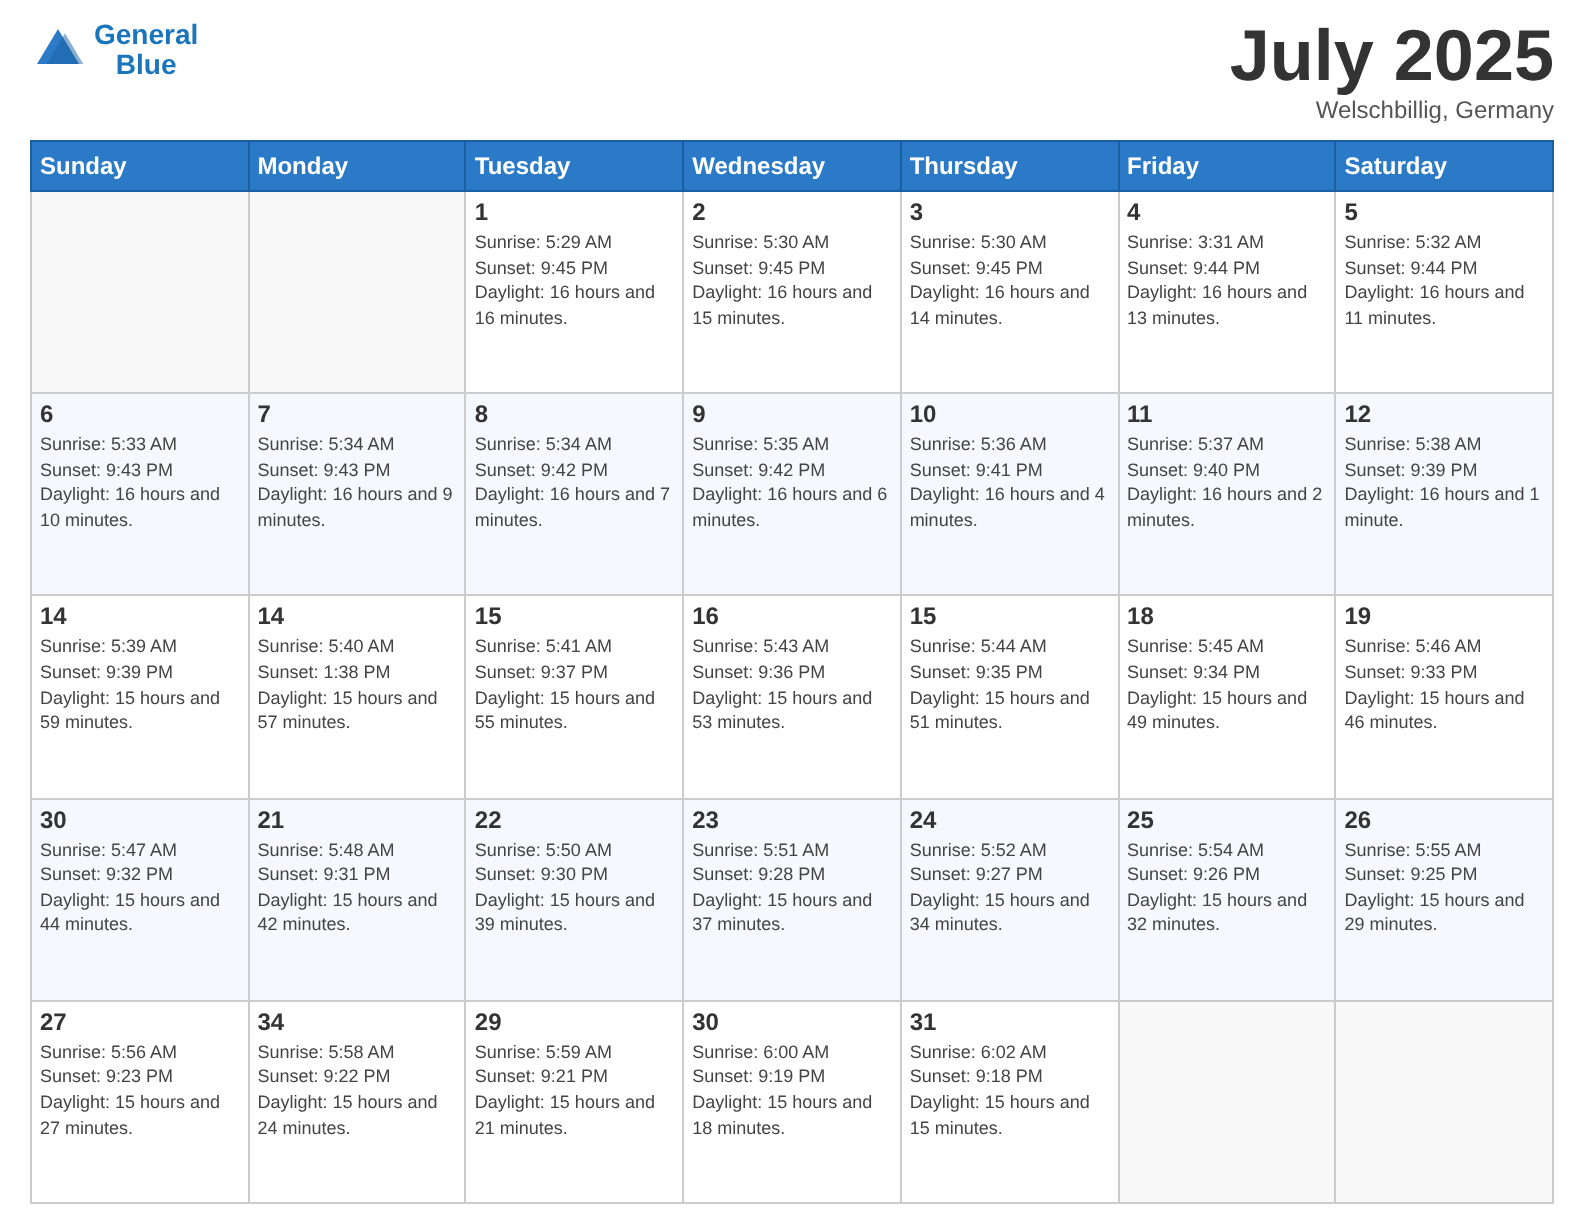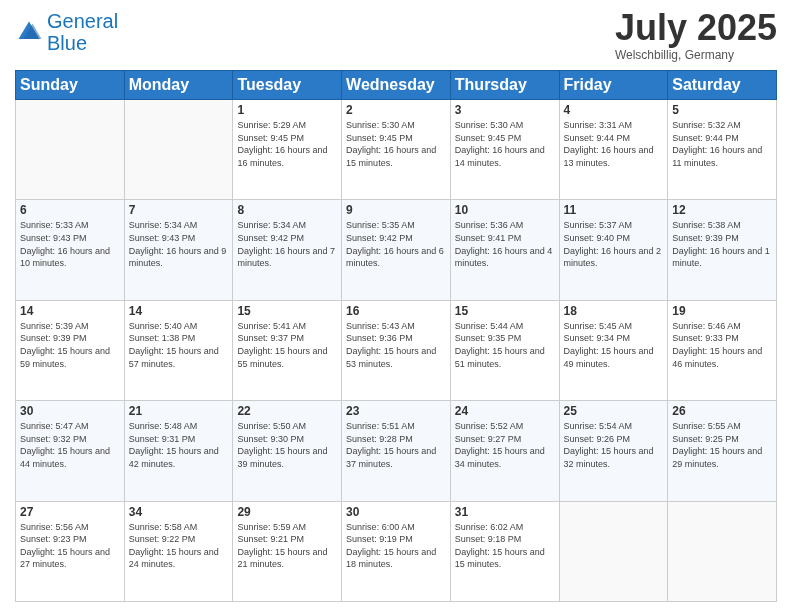--- a/index.html
+++ b/index.html
@@ -22,34 +22,35 @@
       justify-content: space-between;
       align-items: flex-start;
       margin-bottom: 8px;
     }
     .logo {
       display: flex;
       align-items: center;
       gap: 4px;
     }
     .logo-text {
-      font-size: 20px;
-      font-weight: normal;
+      font-size: 14px;
+      font-weight: bold;
       color: #333;
       line-height: 1.1;
+      text-align: center;
     }
     .logo-text span {
       color: #1a75bb;
     }
     .logo-icon {
       width: 28px;
       height: 28px;
     }
     .title-block {
-      text-align: left;
+      text-align: right;
     }
     .month-title {
       font-size: 36px;
       font-weight: bold;
       color: #333;
       line-height: 1;
     }
     .location {
       font-size: 12px;
       color: #555;
@@ -58,21 +59,21 @@
     .calendar {
       flex: 1;
       border: 1px solid #ccc;
       border-collapse: collapse;
       width: 100%;
       table-layout: fixed;
     }
     .calendar th {
       background: #2a7ac7;
       color: #fff;
-      font-size: 16px;
+      font-size: 12px;
       font-weight: bold;
       padding: 5px 4px;
       text-align: left;
       border: 1px solid #1a60a0;
     }
     .calendar td {
       border: 1px solid #ccc;
       vertical-align: top;
       padding: 3px 4px;
       font-size: 9.5px;

